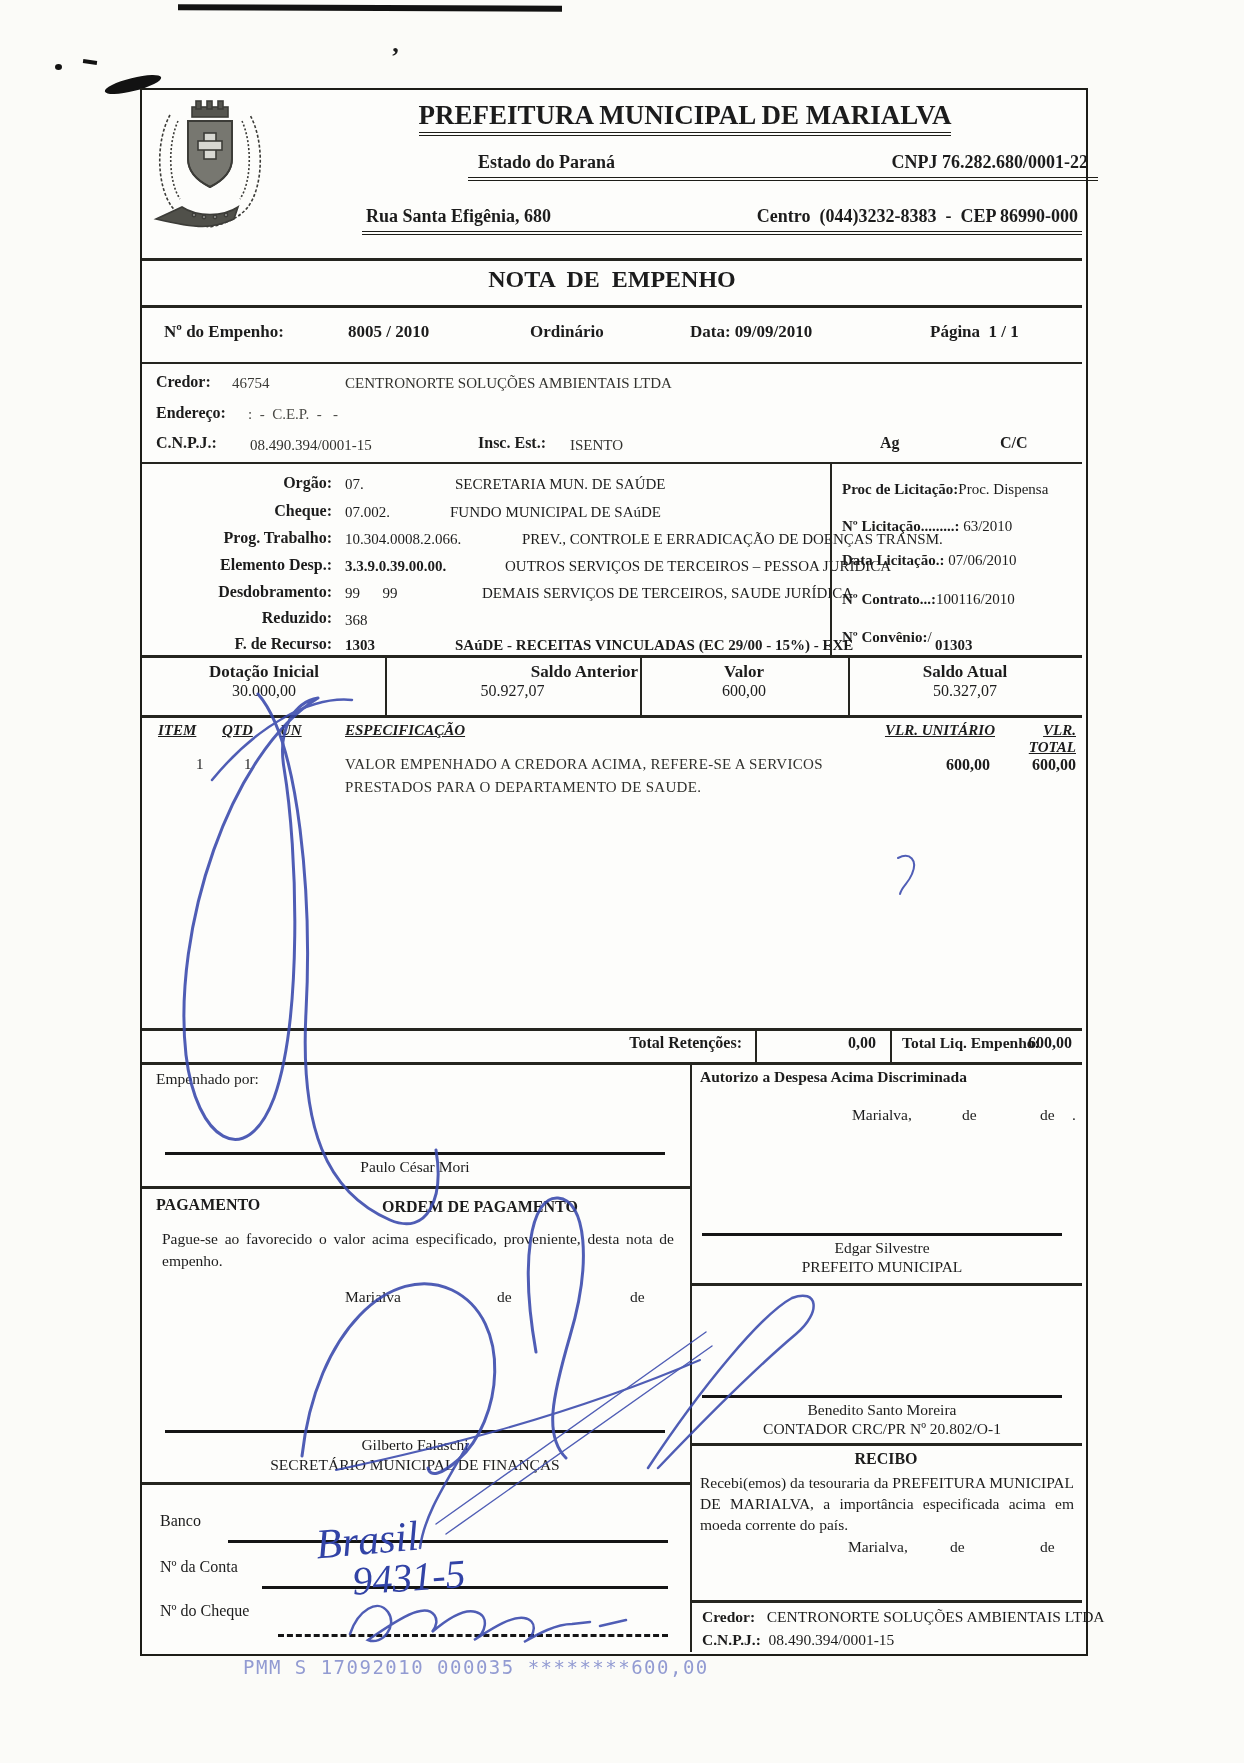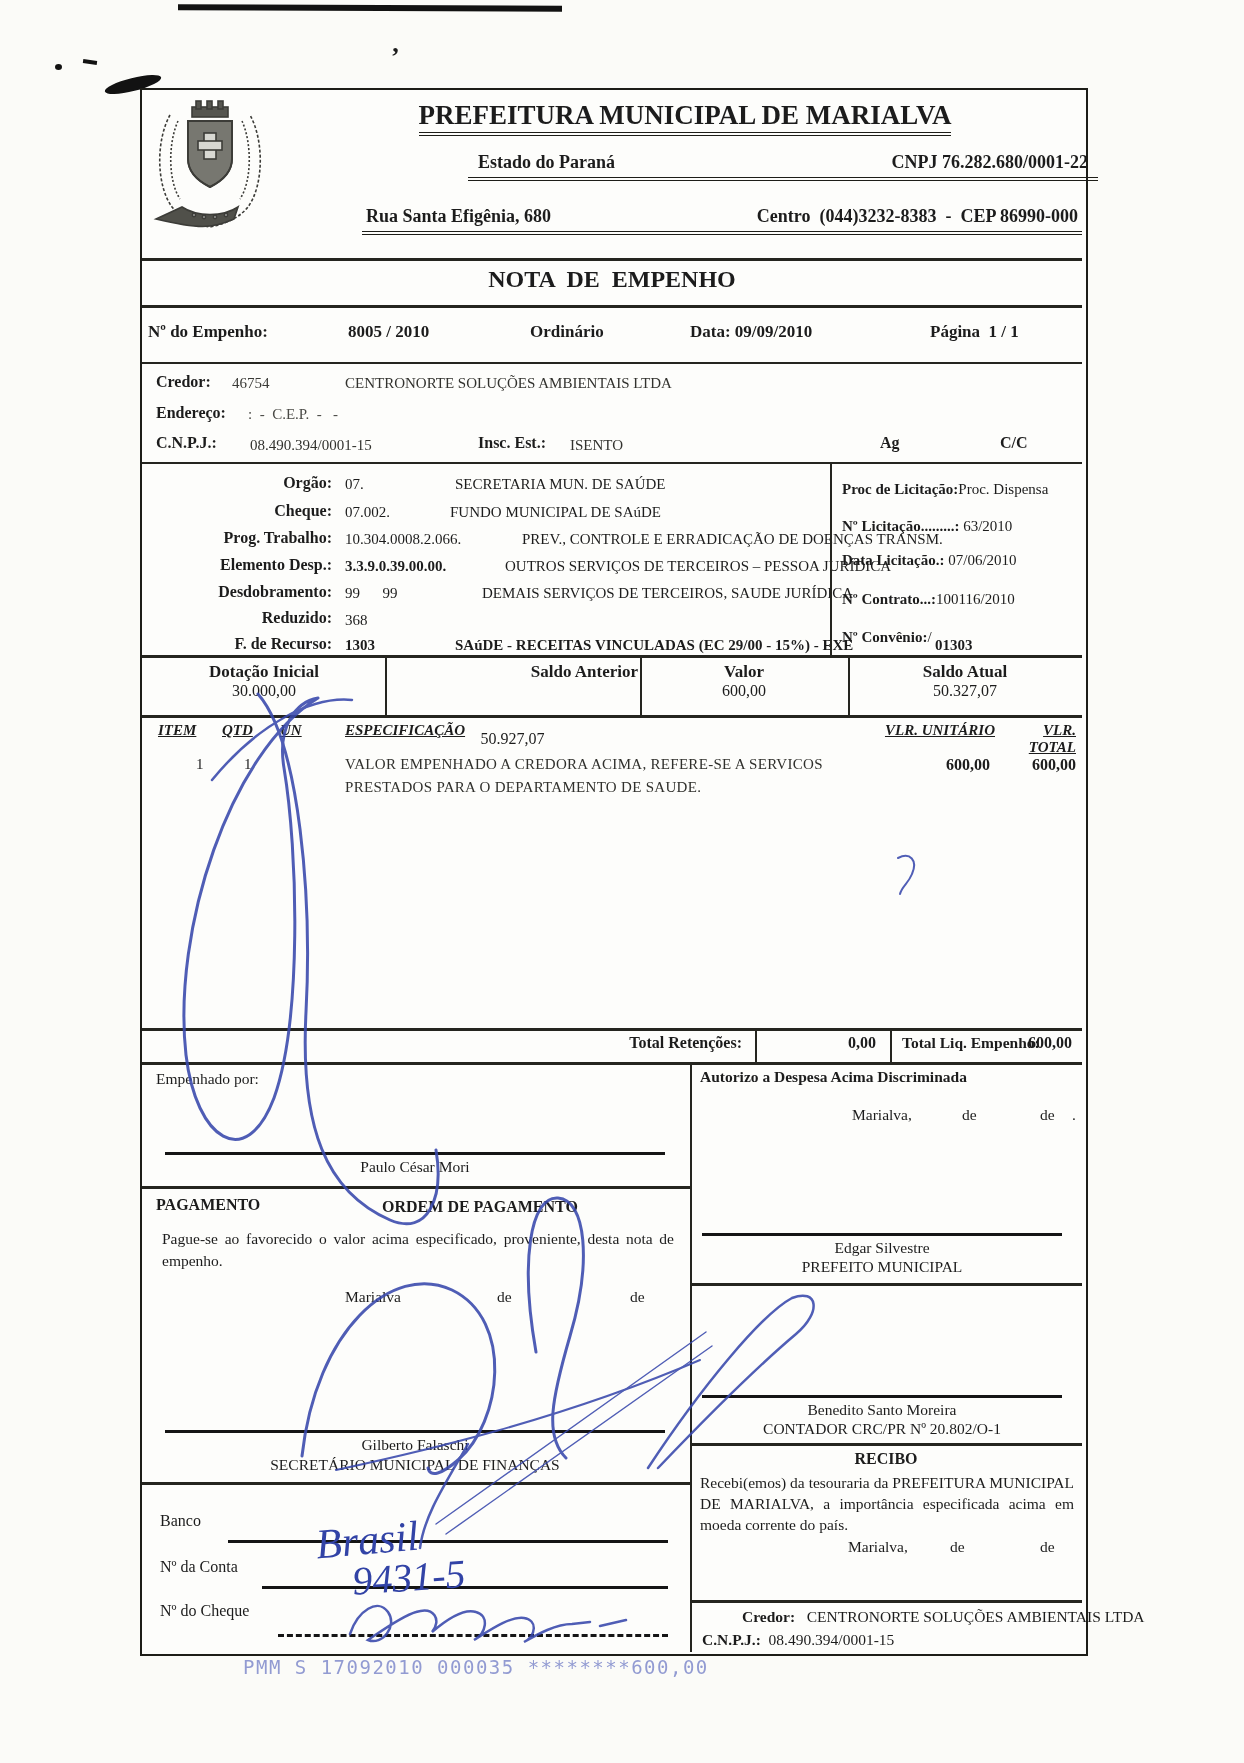--- a/index.html
+++ b/index.html
@@ -69,21 +69,21 @@
   <div class="abs" style="left:362px;top:206px;width:712px;display:flex;justify-content:space-between;border-bottom:4px double #1d1d18;padding:0 4px 4px 4px;">
     <span class="b" style="font-size:18px;">Rua Santa Efigênia, 680</span>
     <span class="b" style="font-size:18px;white-space:pre;">Centro  (044)3232-8383  -  CEP 86990-000</span>
   </div>
 
   <div class="hl" style="left:142px;top:258px;width:940px;border-top-width:3px;"></div>
 
   <div class="abs c b" style="left:142px;top:266px;width:940px;font-size:24px;white-space:pre;">NOTA  DE  EMPENHO</div>
   <div class="hl" style="left:142px;top:305px;width:940px;border-top-width:3px;"></div>
 
-  <div class="abs b" style="left:148px;top:322px;font-size:17px;">Nº do Empenho:</div>
+  <div class="abs b" style="left:164px;top:322px;font-size:17px;">Nº do Empenho:</div>
   <div class="abs b" style="left:348px;top:322px;font-size:17px;">8005 / 2010</div>
   <div class="abs b" style="left:530px;top:322px;font-size:17px;">Ordinário</div>
   <div class="abs b" style="left:690px;top:322px;font-size:17px;">Data: 09/09/2010</div>
   <div class="abs b" style="left:930px;top:322px;font-size:17px;">
     <span>Página</span>&nbsp;&nbsp;<span>1 / 1</span>
   </div>
   <div class="hl" style="left:142px;top:362px;width:940px;"></div>
 
   <div class="abs t15 b" style="left:156px;top:372px;font-size:16px;">Credor:</div>
   <div class="abs t15" style="left:232px;top:373px;color:#3a3a36;">46754</div>
@@ -150,21 +150,21 @@
   <div class="vl" style="left:385px;top:655px;height:60px;"></div>
   <div class="vl" style="left:640px;top:655px;height:60px;"></div>
   <div class="vl" style="left:848px;top:655px;height:60px;"></div>
 
   <div class="abs c" style="left:145px;top:662px;width:238px;">
     <div class="b" style="font-size:17px;">Dotação Inicial</div>
     <div style="font-size:16px;">30.000,00</div>
   </div>
   <div class="abs c" style="left:387px;top:662px;width:251px;">
     <div class="b" style="font-size:17px;text-align:right;">Saldo Anterior</div>
-    <div style="font-size:16px;margin-top:48px;">50.927,07</div>
+    <div style="font-size:16px;">50.927,07</div>
   </div>
   <div class="abs c" style="left:642px;top:662px;width:204px;">
     <div class="b" style="font-size:17px;">Valor</div>
     <div style="font-size:16px;">600,00</div>
   </div>
   <div class="abs c" style="left:850px;top:662px;width:230px;">
     <div class="b" style="font-size:17px;">Saldo Atual</div>
     <div style="font-size:16px;">50.327,07</div>
   </div>
   <div class="hl" style="left:142px;top:715px;width:940px;border-top-width:3px;"></div>
@@ -235,21 +235,21 @@
   <div class="abs c" style="left:702px;top:1420px;width:360px;font-size:15.5px;">CONTADOR CRC/PR Nº 20.802/O-1</div>
   <div class="hl" style="left:690px;top:1443px;width:392px;border-top-width:3px;"></div>
 
   <div class="abs c b" style="left:690px;top:1450px;width:392px;font-size:16px;">RECIBO</div>
   <div class="abs j" style="left:700px;top:1472px;width:374px;font-size:15.5px;line-height:21px;">Recebi(emos) da tesouraria da PREFEITURA MUNICIPAL DE MARIALVA, a importância especificada acima em moeda corrente do país.</div>
   <div class="abs" style="left:848px;top:1538px;font-size:15.5px;">Marialva,</div>
   <div class="abs" style="left:950px;top:1538px;font-size:15.5px;">de</div>
   <div class="abs" style="left:1040px;top:1538px;font-size:15.5px;">de</div>
   <div class="hl" style="left:690px;top:1600px;width:392px;border-top-width:3px;"></div>
 
-  <div class="abs" style="left:702px;top:1608px;font-size:15.5px;margin-left:40px;">
+  <div class="abs" style="left:702px;top:1608px;font-size:15.5px;">
     <span class="b">Credor:</span>&nbsp;&nbsp;
     <span>CENTRONORTE SOLUÇÕES AMBIENTAIS LTDA</span>
   </div>
   <div class="abs" style="left:702px;top:1631px;font-size:15.5px;">
     <span class="b">C.N.P.J.:</span>&nbsp;
     <span>08.490.394/0001-15</span>
   </div>
 
   <div class="abs stamp" style="left:243px;top:1656px;">PMM S 17092010 000035 ********600,00</div>
 

